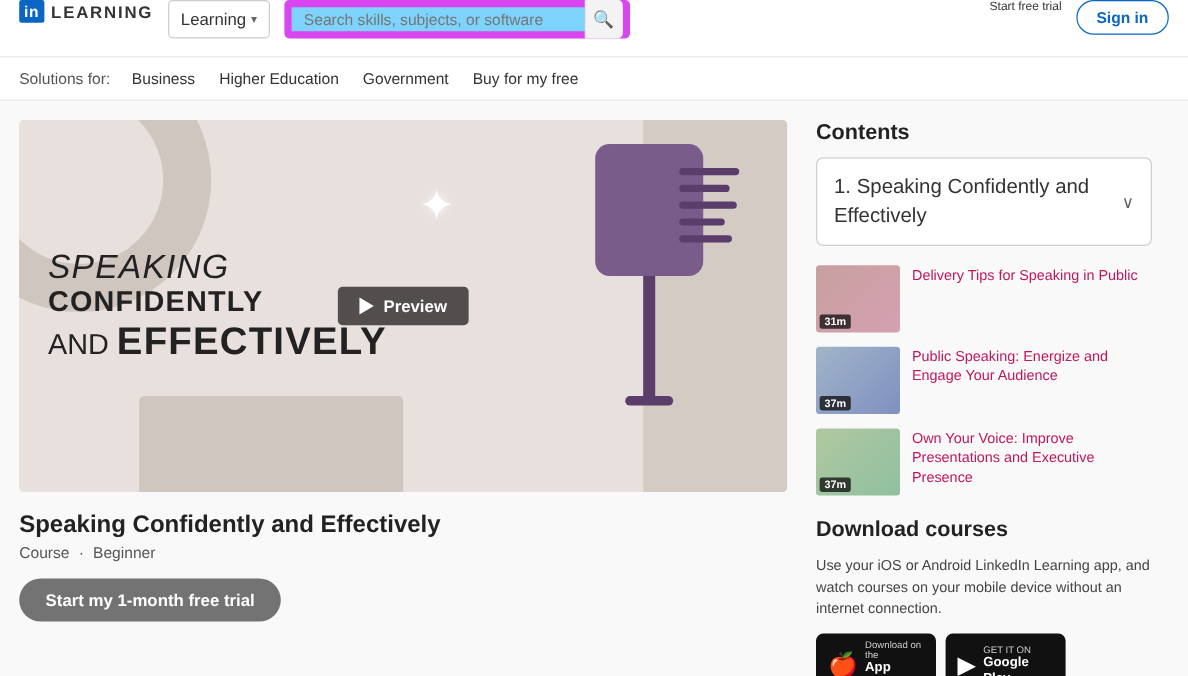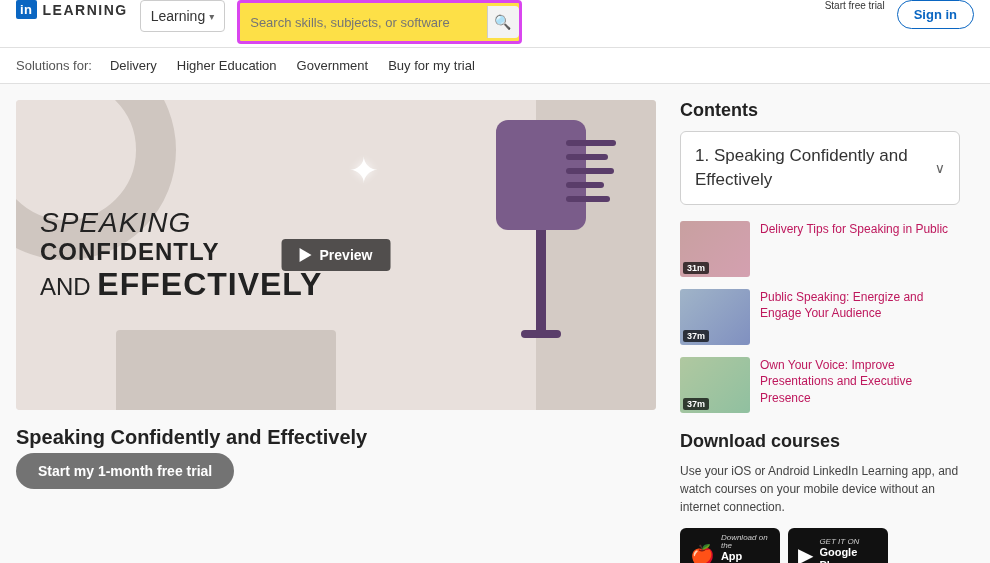--- a/index.html
+++ b/index.html
@@ -50,24 +50,24 @@
       color: #333;
       background: #fff;
       flex-shrink: 0;
     }
     .nav-dropdown .chevron { font-size: 10px; color: #666; }
     .search-bar {
       display: flex;
       align-items: center;
       flex: 1;
       max-width: 380px;
-      border: 3px solid #d946ef;
+      border: 6px solid #d946ef;
       border-radius: 4px;
-      height: 44px;
-      background: #fde047;
+      height: 32px;
+      background: #7dd3fc;
     }
     .search-bar input {
       border: none;
       outline: none;
       flex: 1;
       padding: 0 10px;
       font-size: 13px;
       color: #666;
       background: transparent;
     }
@@ -419,21 +419,20 @@
     }
     .app-badge-icon {
       font-size: 20px;
       flex-shrink: 0;
     }
     .app-badge-text { }
     .app-badge-sub {
       font-size: 8px;
       color: #ccc;
       line-height: 1;
-      font-style: italic;
     }
     .app-badge-name {
       font-size: 11px;
       font-weight: 700;
       line-height: 1.2;
     }
   </style>
 </head>
 <body>
 
@@ -450,24 +449,24 @@
     <input type="text" placeholder="Search skills, subjects, or software" style="">
     <div class="search-icon-btn">🔍</div>
   </div>
   <div class="header-spacer"></div>
   <span class="start-free-trial">Start free trial</span>
   <button class="sign-in-btn">Sign in</button>
 </header>
 
 <nav class="sub-nav">
   <span class="sub-nav-label">Solutions for:</span>
-  <span class="sub-nav-link">Delivery</span>
+  <span class="sub-nav-link">Business</span>
   <span class="sub-nav-link">Higher Education</span>
   <span class="sub-nav-link">Government</span>
-  <span class="sub-nav-link">Buy for my trial</span>
+  <span class="sub-nav-link">Buy for my free</span>
 </nav>
 
 <div class="main">
 
   <div class="left-col">
 
     <div class="course-thumbnail">
       <div class="thumb-bg"></div>
       <div class="thumb-circle-large"></div>
       <div class="thumb-rect-right"></div>
@@ -498,20 +497,25 @@
       </div>
 
       <button class="preview-btn">
         <div class="preview-play"></div>
         <span>Preview</span>
       </button>
     </div>
 
     <div class="course-info">
       <div class="course-title">Speaking Confidently and Effectively</div>
+      <div class="course-meta">
+        <span>Course</span>
+        <span>·</span>
+        <span>Beginner</span>
+      </div>
       <button class="cta-btn">Start my 1-month free trial</button>
     </div>
 
   </div>
 
   <div class="right-col">
 
     <div>
       <div class="section-title">Contents</div>
       <div class="contents-item">

